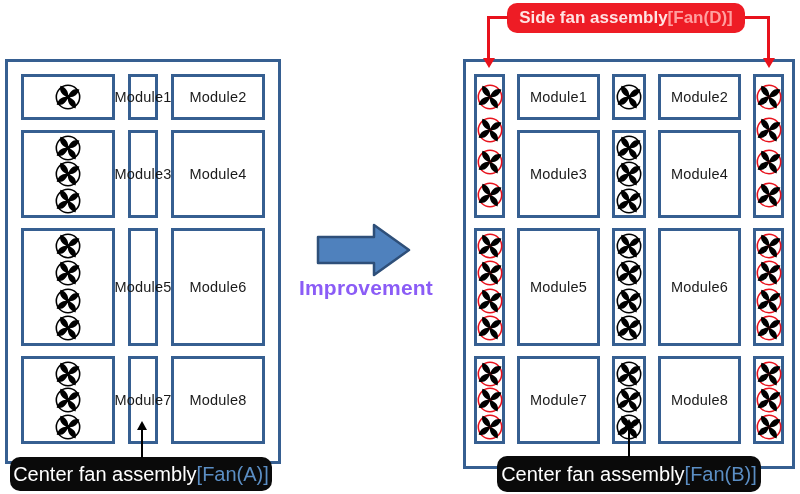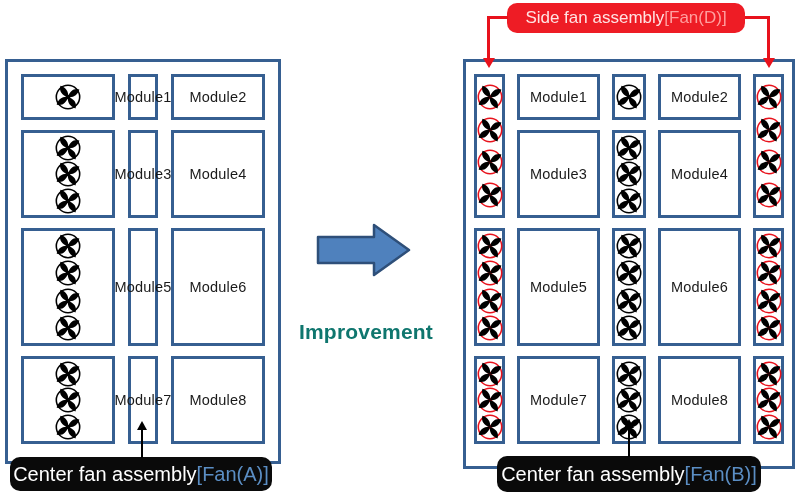--- a/index.html
+++ b/index.html
@@ -36,21 +36,21 @@
   .fan{width:26px;height:26px;display:block;flex:0 0 auto;}
   .c1{grid-column:1;} .c2{grid-column:2;} .c3{grid-column:3;} .c4{grid-column:4;} .c5{grid-column:5;}
   .r1{grid-row:1;} .r2{grid-row:2;} .r3{grid-row:3;} .r4{grid-row:4;} .rspan12{grid-row:1 / span 2;}
 
   .pill{
     position:absolute;display:flex;align-items:center;justify-content:center;
     border-radius:10px;font-size:20px;white-space:nowrap;
   }
   .pill-black{background:var(--black-label-bg,#0a0a0a);color:#fff;}
   .pill-black .suffix{color:var(--label-suffix-blue,#5b8ec4);}
-  .pill-red{background:var(--red-label-bg,#ee1c25);color:#ffe3e3;font-size:17px;}
+  .pill-red{background:var(--red-label-bg,#ee1c25);color:#ffe3e3;font-size:17px;font-weight:bold;}
   .pill-red .suffix{color:var(--label-suffix-pink,#ff9f9f);}
   .pill-caption-a{left:10px;top:457px;width:262px;height:34px;}
   .pill-caption-b{left:497px;top:456px;width:264px;height:36px;}
   .pill-caption-d{left:507px;top:3px;width:238px;height:30px;}
 
   .up-arrow{position:absolute;width:2px;background:#000;}
   .up-arrow::before{
     content:'';position:absolute;top:-8px;left:-4px;
     border-left:5px solid transparent;border-right:5px solid transparent;
     border-bottom:9px solid #000;
@@ -68,21 +68,21 @@
   .conn-left-h{left:488px;top:16px;width:20px;}
   .conn-left-v{left:487px;top:16px;height:42px;}
   .conn-left-head{left:483px;top:58px;}
   .conn-right-h{left:745px;top:16px;width:24px;}
   .conn-right-v{left:767px;top:16px;height:42px;}
   .conn-right-head{left:763px;top:58px;}
 
   .imp-arrow{position:absolute;left:316px;top:222px;width:96px;height:56px;}
   .imp-label{
     position:absolute;left:286px;top:276px;width:160px;text-align:center;
-    font-size:21px;font-weight:bold;color:#0f766e;letter-spacing:.2px;margin-top:44px;
+    font-size:21px;font-weight:bold;color:#8b5cf6;letter-spacing:.2px;
   }
   .defs-holder{position:absolute;width:0;height:0;overflow:hidden;}
 </style>
 </head>
 <body>
 
 <svg class="defs-holder" aria-hidden="true">
   <defs>
     <g id="fan-icon-def">
       <circle cx="20" cy="20" r="18" fill="none" stroke="currentColor" stroke-width="2.4"></circle>

